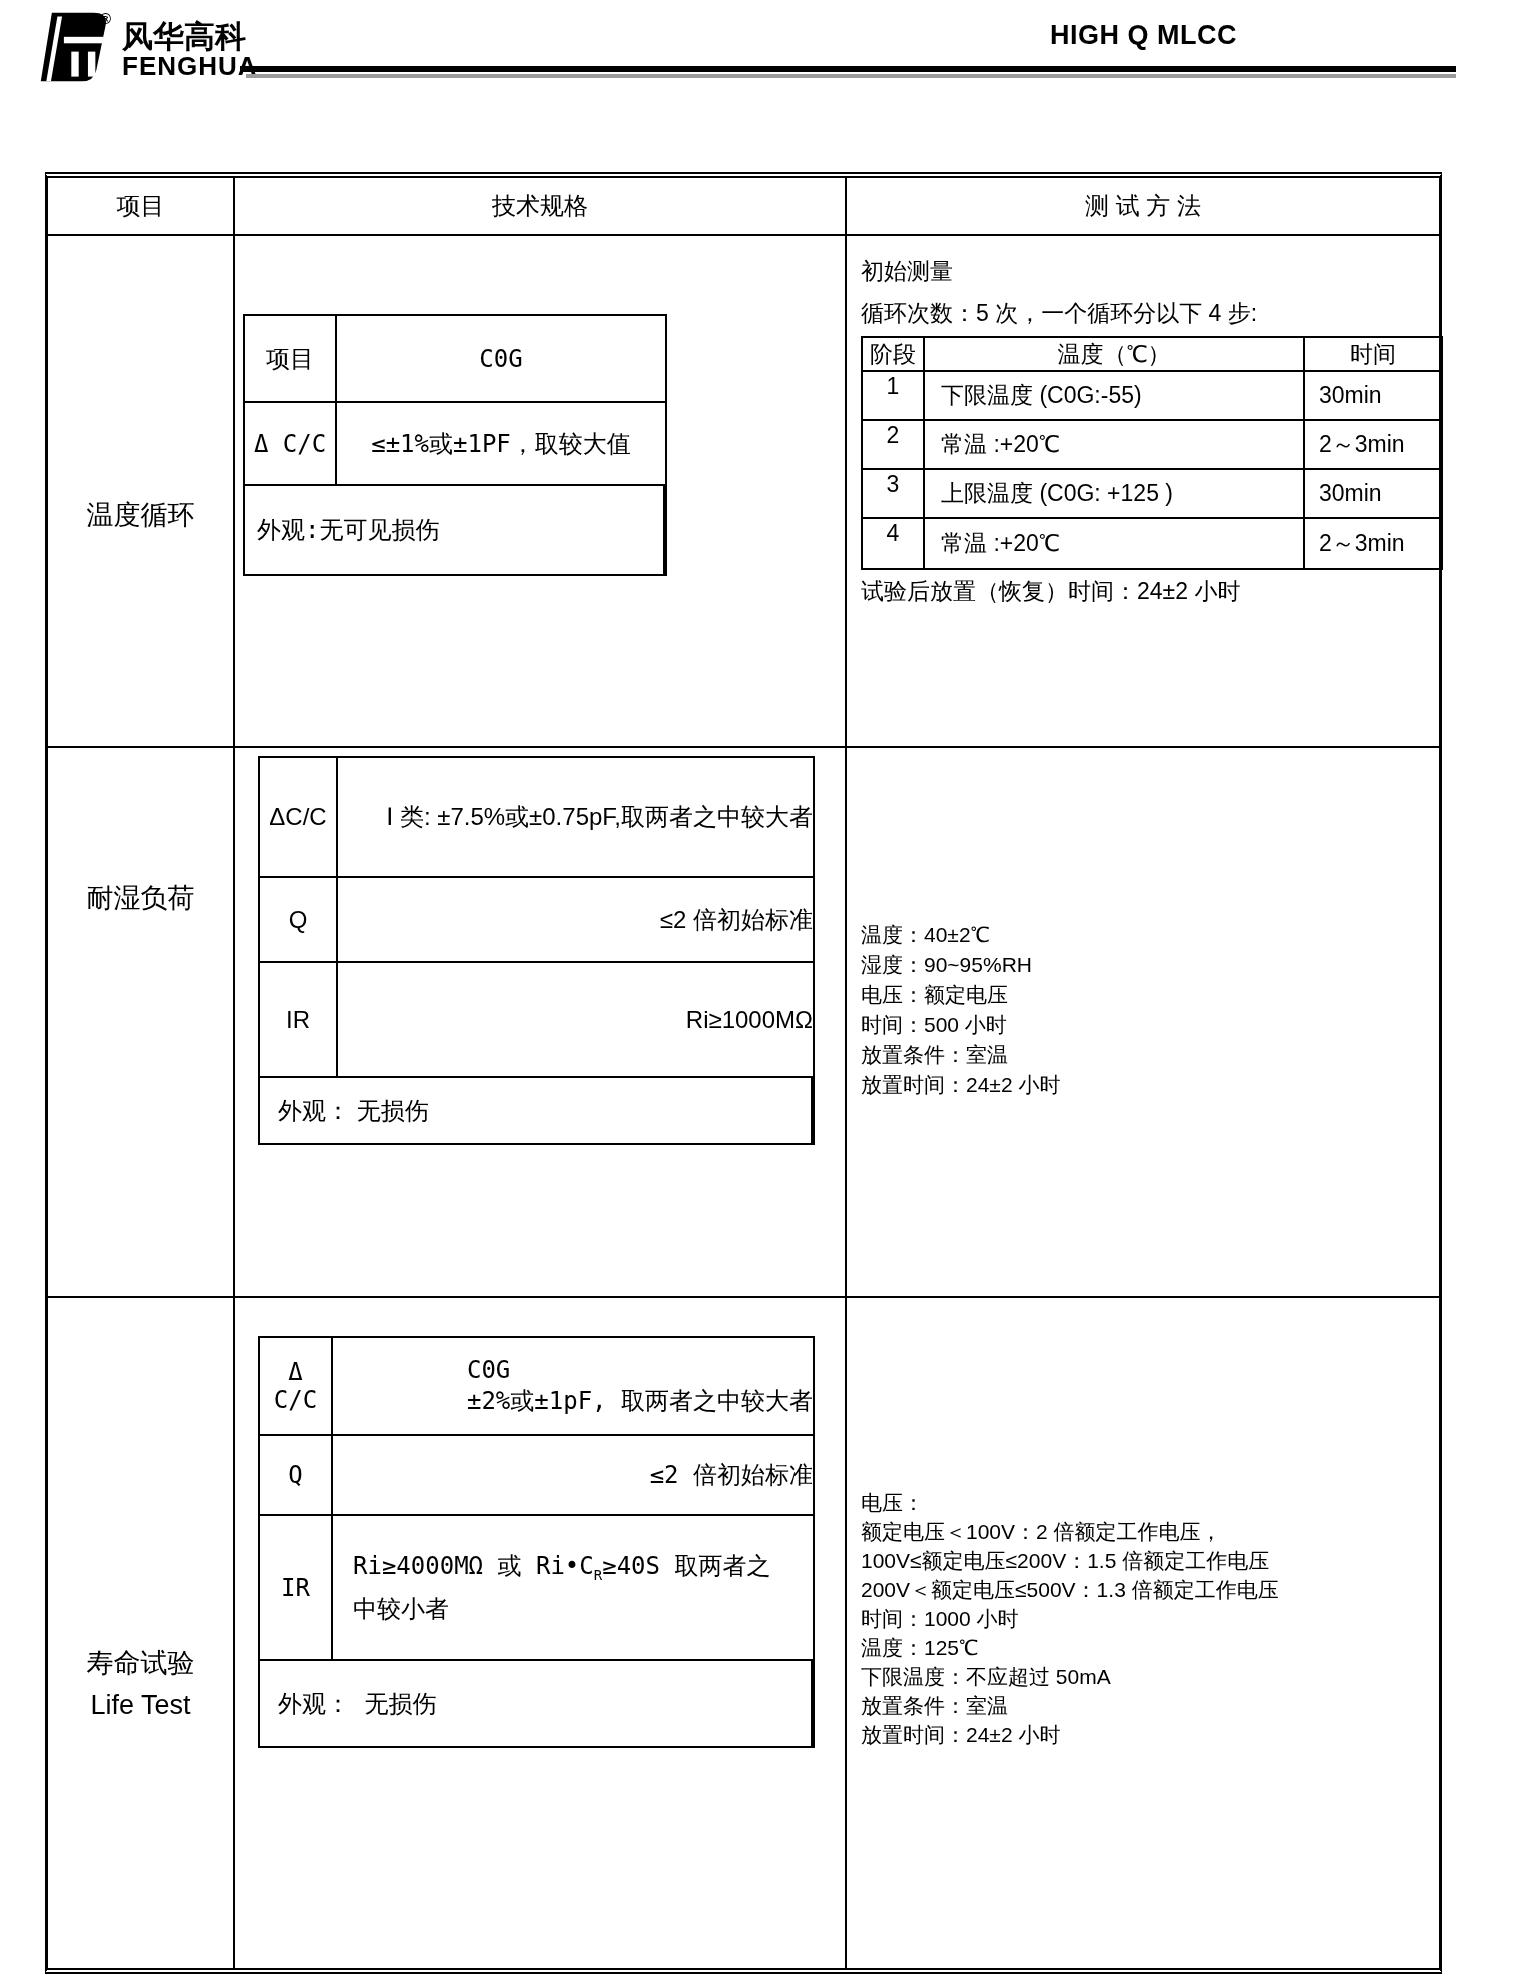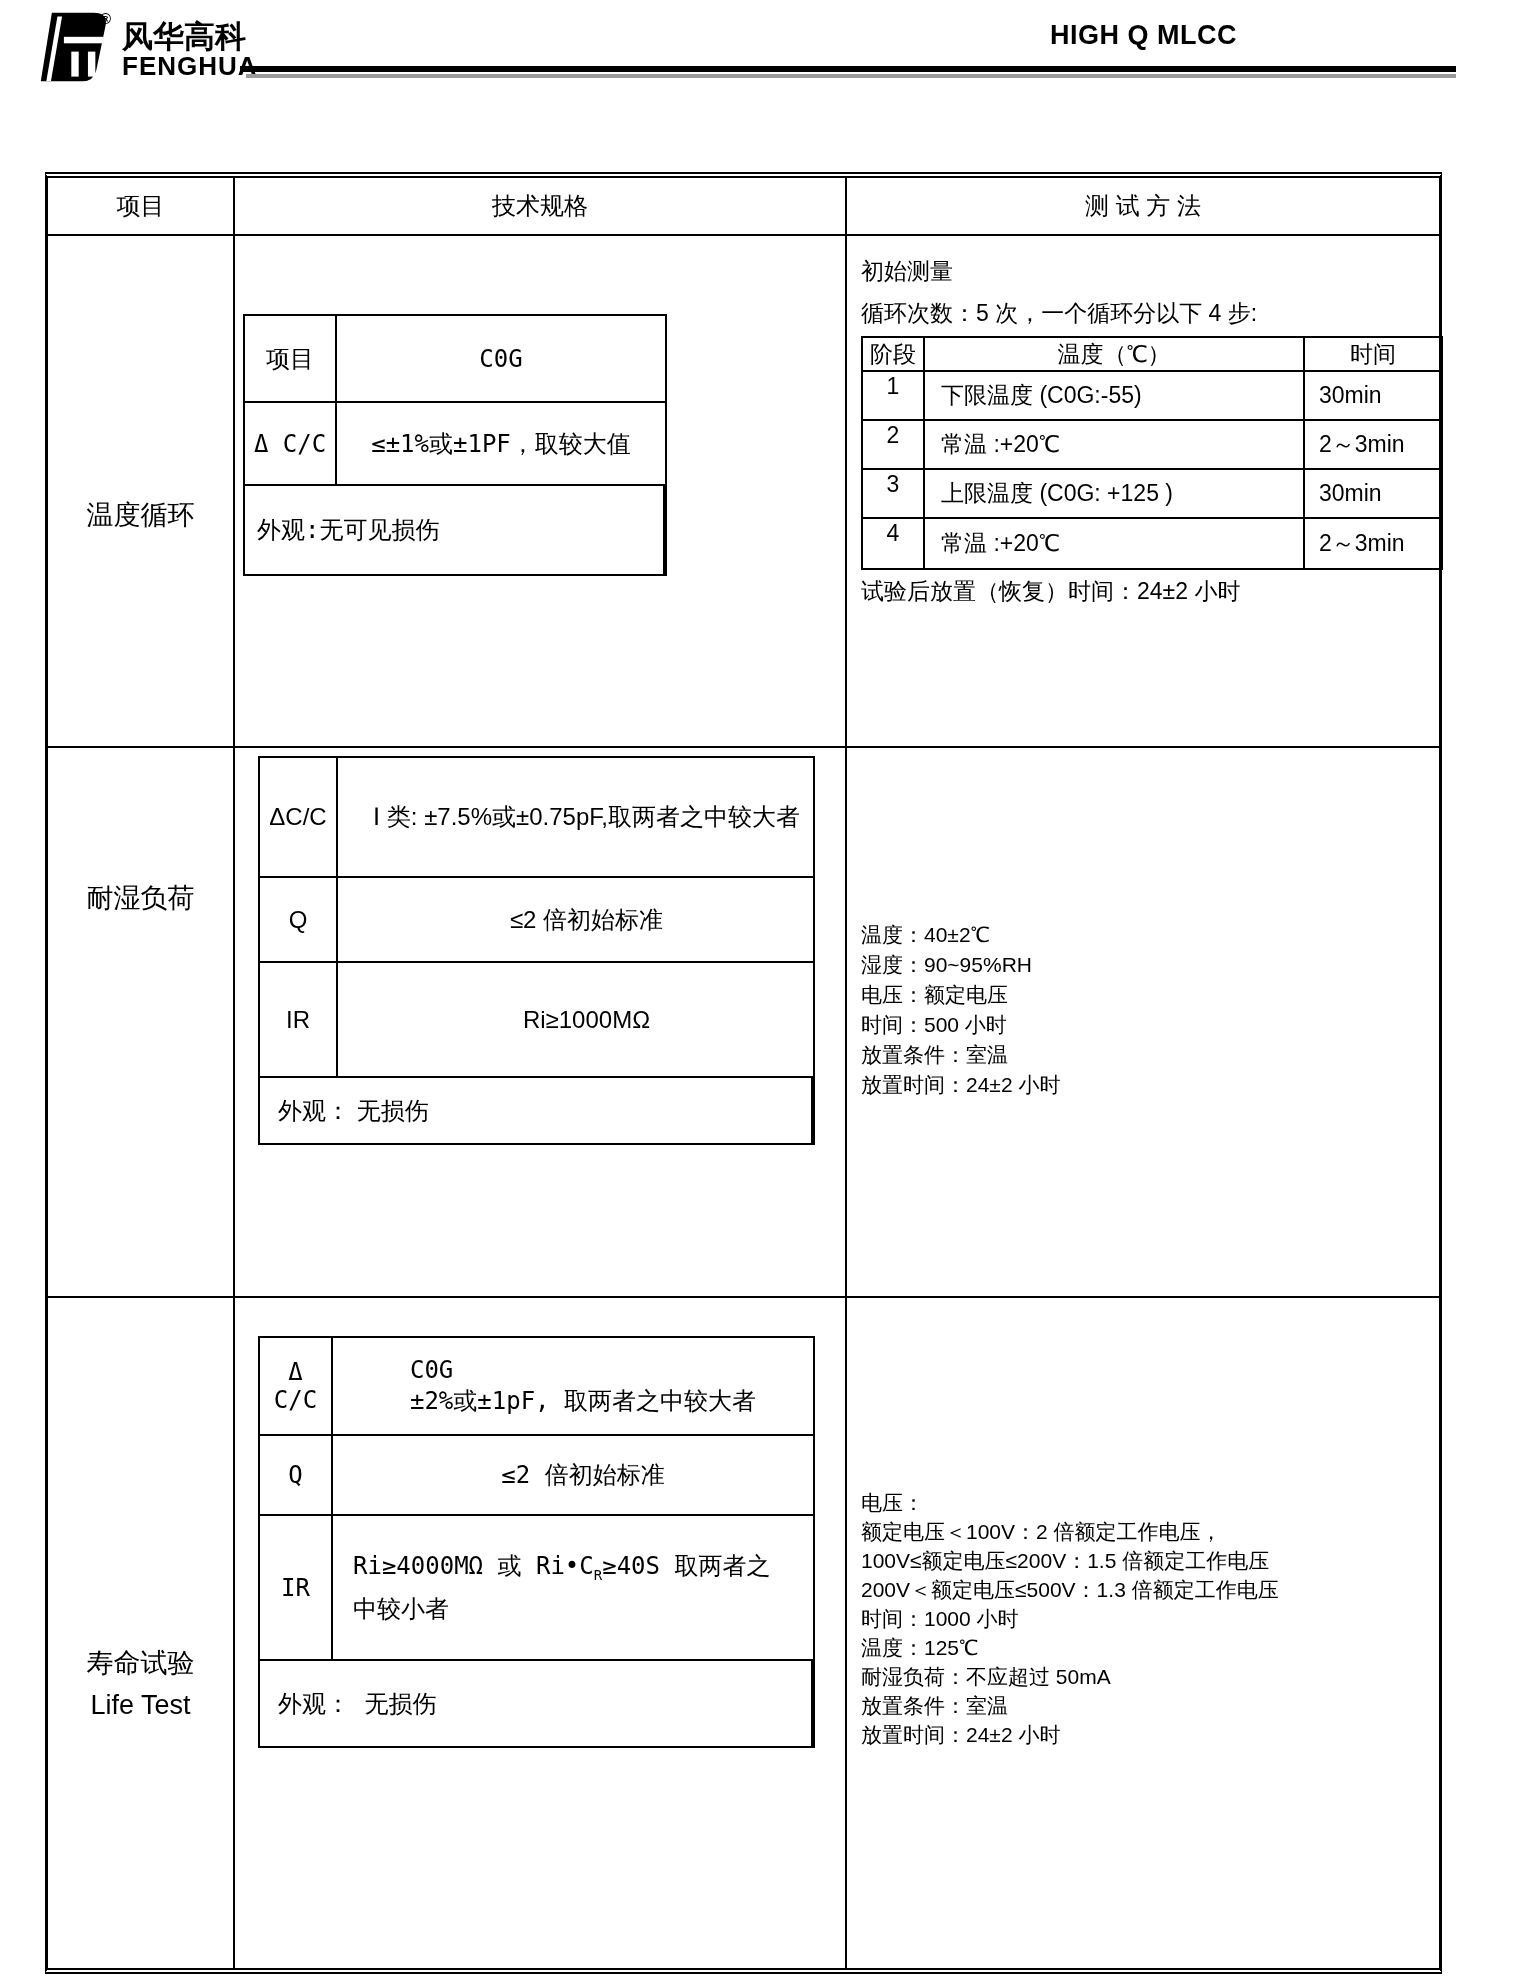--- a/index.html
+++ b/index.html
@@ -36,21 +36,21 @@
       display:flex;align-items:center;font-size:24px;}
   .spec-table > div.vcell{justify-content:center;text-align:center;}
   .spec-table > div.nline{border-right:none;}
   .spec-table > div.nbot{border-bottom:none;}
   .spec1{left:8px;top:78px;width:420px;height:258px;grid-template-columns:92px 1fr;
       grid-template-rows:87px 83px 1fr;font-family:"DejaVu Sans Mono", monospace;}
   .spec2{left:23px;top:8px;width:553px;height:385px;grid-template-columns:78px 1fr;
       grid-template-rows:120px 85px 115px 1fr;}
   .spec3{left:23px;top:38px;width:553px;height:408px;grid-template-columns:73px 1fr;
       grid-template-rows:98px 80px 145px 1fr;font-family:"DejaVu Sans Mono", monospace;}
-  .lv{justify-content:center;padding-left:22px;}
+  .lv{justify-content:flex-end;padding-left:22px;}
   .appearance{grid-column:1 / span 2;justify-content:flex-start;padding-left:12px;border-right:none;}
   .two-line{display:block;line-height:31px;}
   .wrapv{line-height:34px;padding-right:26px;}
 
   
   .mtext{position:absolute;left:14px;font-size:23px;white-space:nowrap;}
   .mblock{position:absolute;left:14px;font-size:21px;white-space:nowrap;}
   .mblock div{line-height:30px;}
   .mblock.r3m div{line-height:29px;}
 
@@ -252,20 +252,20 @@
       </div>
     </div>
     <div class="cell lastcol lastrow">
       <div class="mblock r3m" style="top:190px;">
         <div>电压：</div>
         <div>额定电压＜100V：2 倍额定工作电压，</div>
         <div>100V≤额定电压≤200V：1.5 倍额定工作电压</div>
         <div>200V＜额定电压≤500V：1.3 倍额定工作电压</div>
         <div>时间：1000 小时</div>
         <div>温度：125℃</div>
-        <div>耐湿负荷：不应超过 50mA</div>
+        <div>下限温度：不应超过 50mA</div>
         <div>放置条件：室温</div>
         <div>放置时间：24±2 小时</div>
       </div>
     </div>
 
   </div>
 </div>
 
 </body></html>

